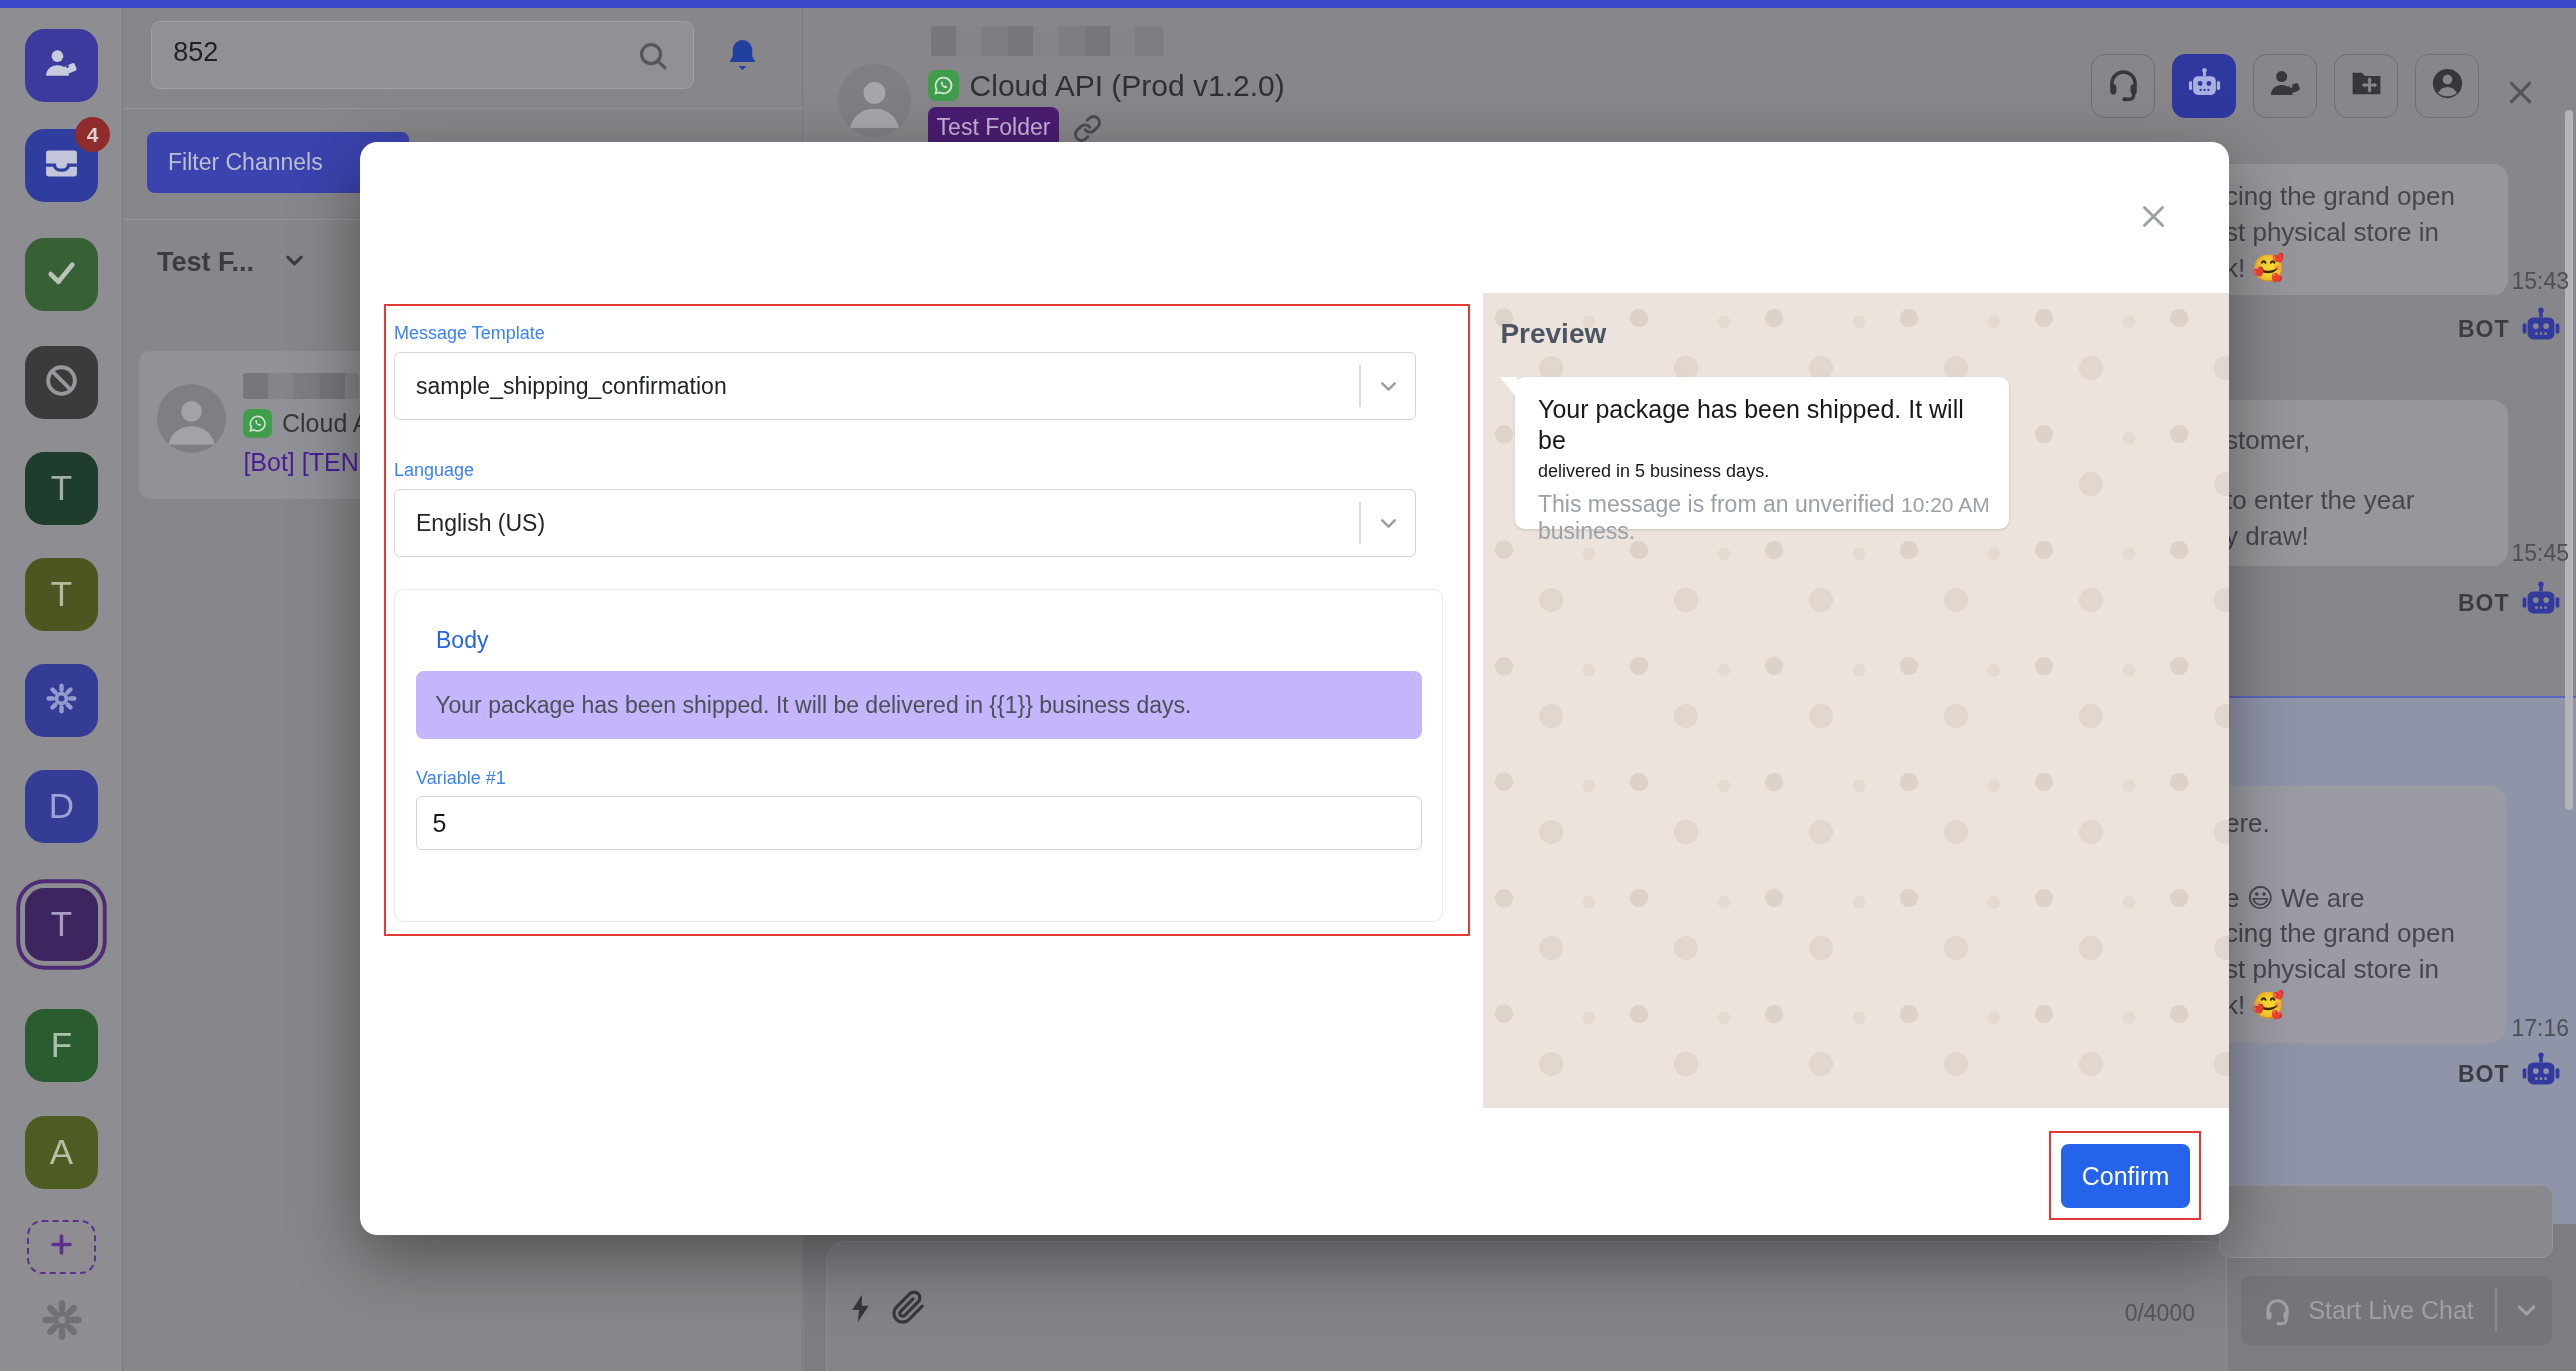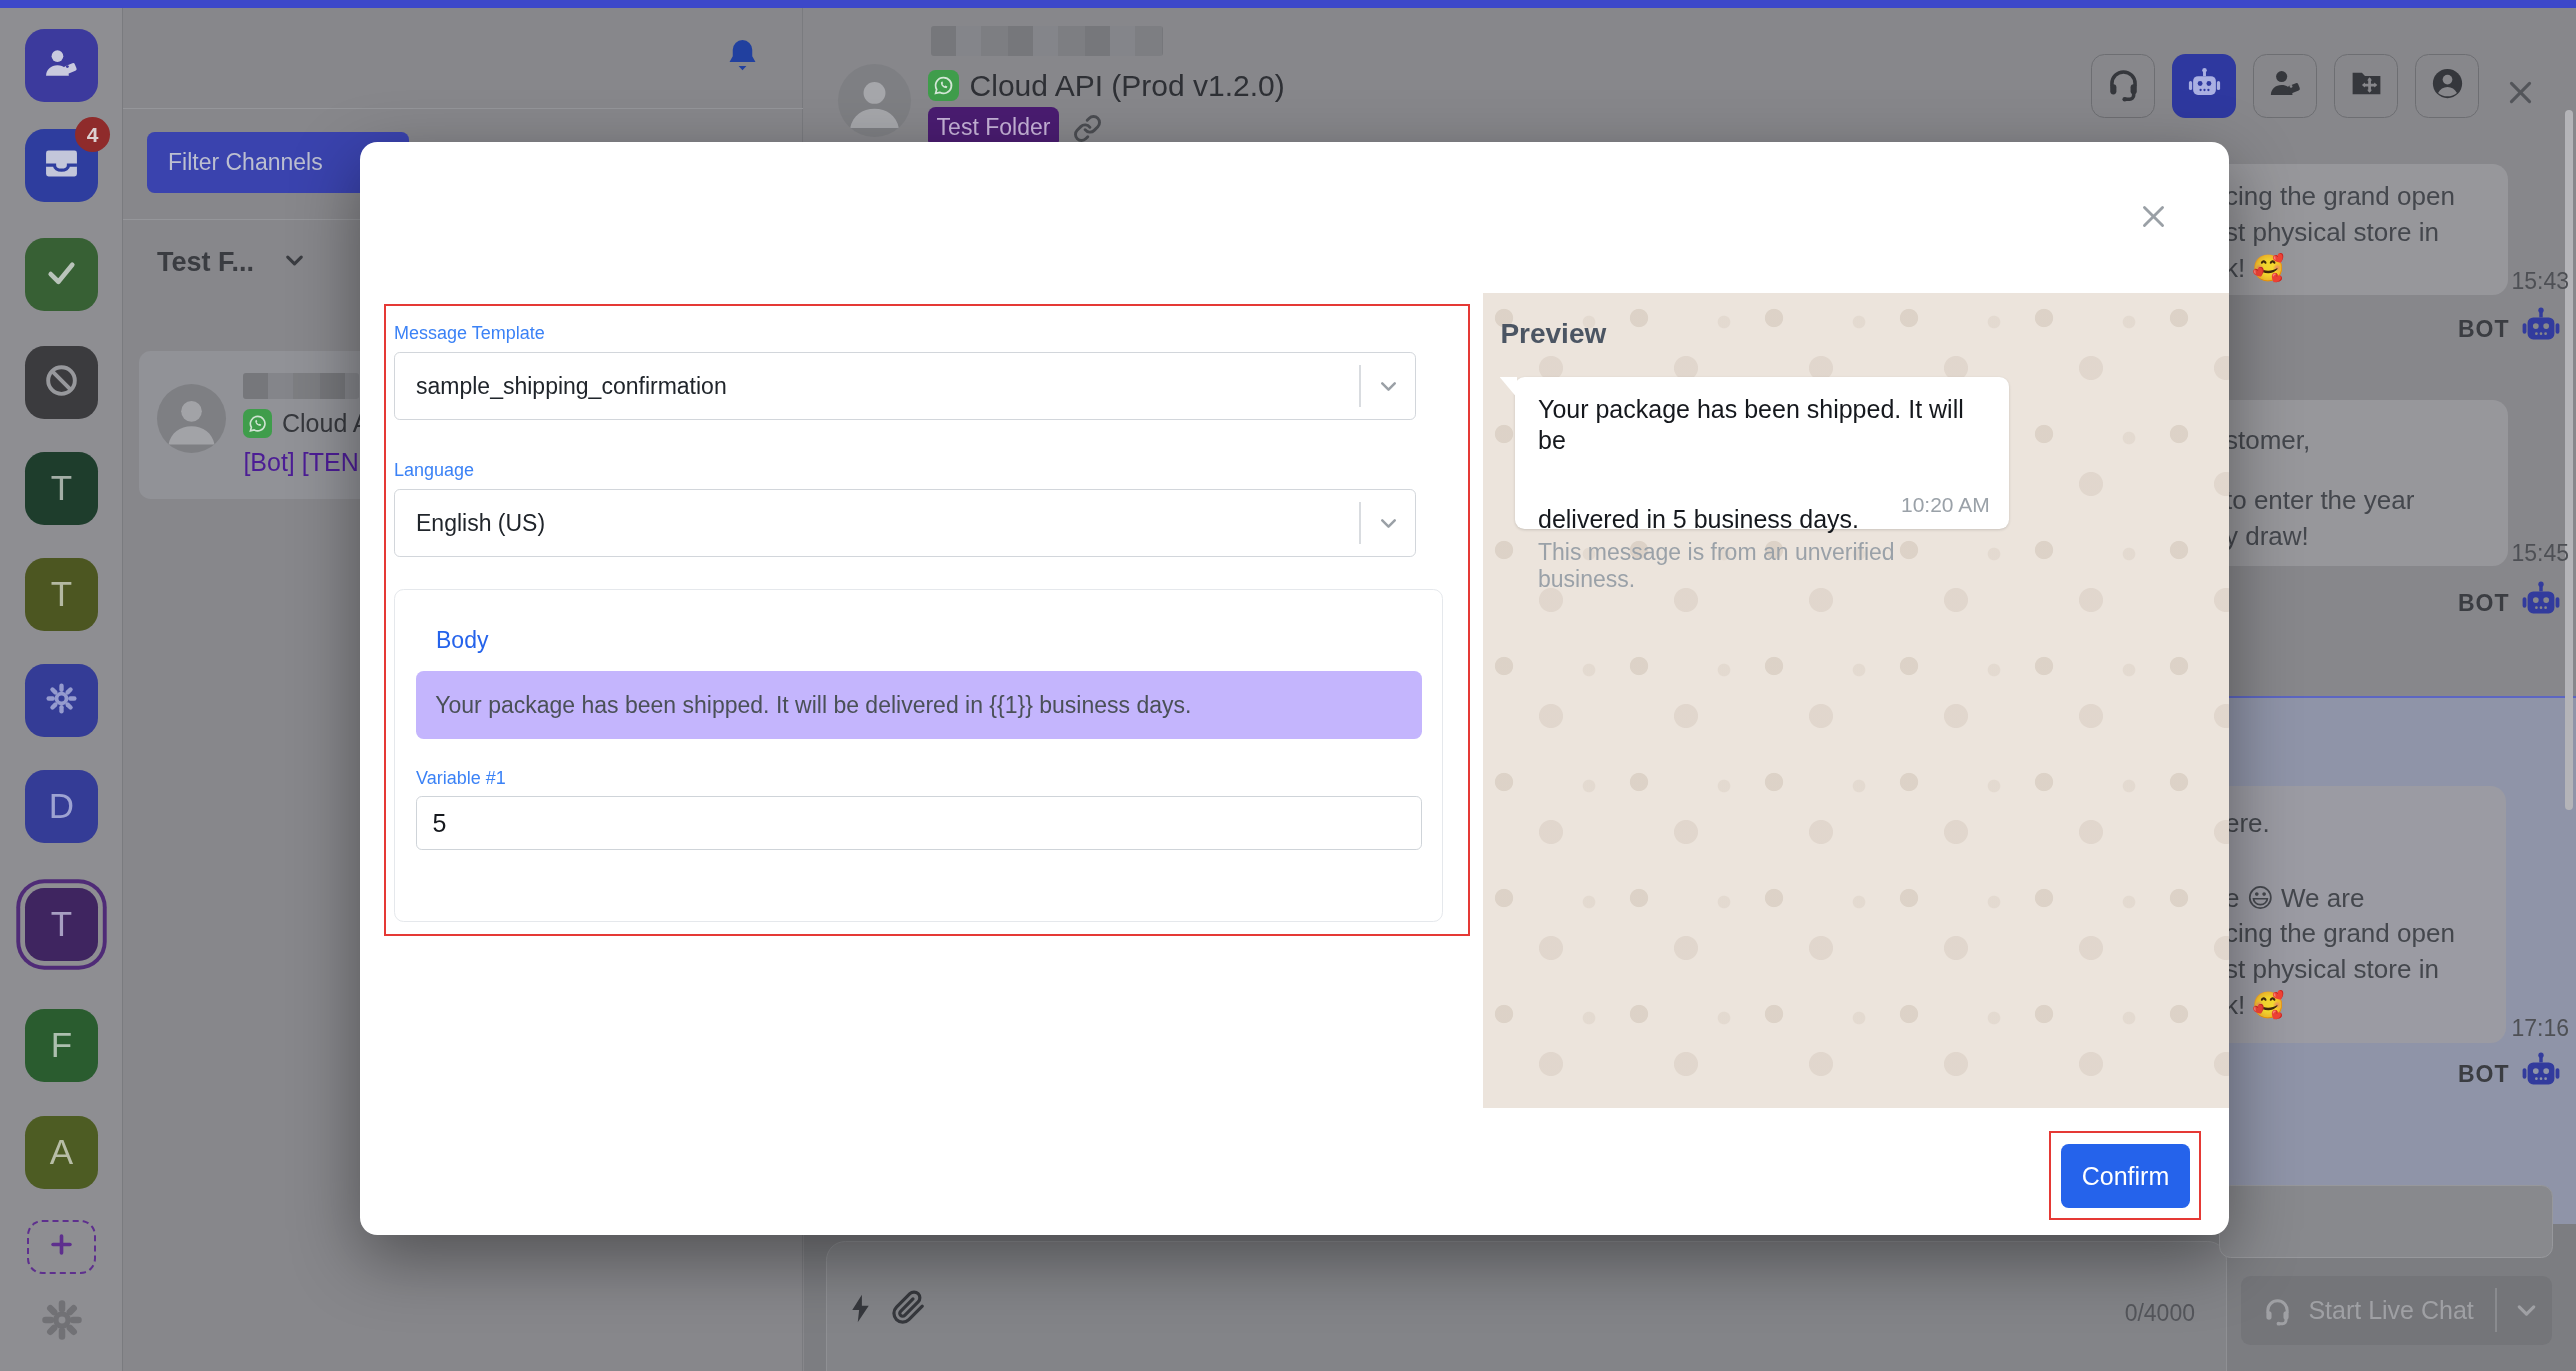--- a/index.html
+++ b/index.html
@@ -120,20 +120,29 @@
               <line x1="16.1" y1="16.1" x2="18.1" y2="18.1"></line>
               <line x1="5.9" y1="18.1" x2="7.9" y2="16.1"></line>
               <line x1="16.1" y1="7.9" x2="18.1" y2="5.9"></line>
             </g>
           </svg>
       </span>
     </div>
   </div>
 
   <div class="ab" style="left:123px;top:7.7px;width:680px;height:1364px;background:#87878b;border-right:1px solid #7a7b7f;box-sizing:border-box;">
+    <div class="ab" style="left:28px;top:13.5px;width:543px;height:68px;background:#909195;border:1.9px solid #a0a1a5;border-radius:9.6px;box-sizing:border-box;">
+      <input style="position: absolute; left: 19.3px; top: 13.5px; width: 415px; border: none; background: transparent; font-size: 27px; color: rgb(31, 33, 38); outline: none;" value="852">
+      <span class="ab" style="right:23px;top:15.4px;color:#55575c;">
+        <svg width="35" height="35" viewBox="0 0 24 24">
+            <circle cx="11" cy="11" r="6.5" fill="none" stroke="currentColor" stroke-width="2.2"></circle>
+            <line x1="16" y1="16" x2="20.5" y2="20.5" stroke="currentColor" stroke-width="2.2" stroke-linecap="round"></line>
+          </svg>
+      </span>
+    </div>
     <span class="ab" style="left:600px;top:27px;color:#21409f;">
       <svg width="39" height="41" viewBox="0 0 24 24">
           <path d="M12 2.5a6 6 0 0 0-6 6v4l-2 3.5h16l-2-3.5v-4a6 6 0 0 0-6-6z" fill="currentColor"></path>
           <path d="M9.6 18.5l2.4 2.6 2.4-2.6z" fill="currentColor"></path>
         </svg>
     </span>
     <div class="ab" style="left:0;top:100px;width:680px;height:1px;background:#95969a;"></div>
     <button class="ab" style="left:24px;top:124px;width:262px;height:61px;background:#3a43ae;border:none;border-radius:7.7px;color:#bcbfd0;font-size:23px;text-align:left;padding-left:21px;">Filter Channels</button>
     <div class="ab" style="left:0;top:211px;width:680px;height:1px;background:#95969a;"></div>
     <div class="ab" style="left:34px;top:239px;display:flex;align-items:center;gap:27px;color:#3a3c41;">
@@ -416,21 +425,21 @@
       <div class="ab flabel" style="left:21px;top:178px;">Variable #1</div>
       <input class="ab" style="left: 21px; top: 206px; width: 1006px; height: 54px; border: 1.9px solid rgb(207, 212, 217); border-radius: 5.8px; box-sizing: border-box; font-size: 25px; color: rgb(21, 24, 29); padding-left: 15.4px; outline: none; background: rgb(255, 255, 255);" value="5">
     </div>
 
     <div class="ab preview-panel" style="left:1123px;top:151px;width:746px;height:815px;">
       <div class="ab" style="left:17.4px;top:25px;font-size:28px;font-weight:bold;color:#4b5563;">Preview</div>
       <div class="ab wbubble" style="left:32px;top:84px;width:494px;height:152px;">
         <span class="tail"></span>
         <div style="padding:17.4px 19.3px 0 23px;">
           <div style="font-size:25px;color:#15181d;line-height:31px;">Your package has been shipped. It will be</div>
-          <div style="font-size:25px;color:#15181d;line-height:31px;margin-top:48px;">delivered in 5 business days.</div>
+          <div style="font-size:18px;color:#15181d;line-height:31px;">delivered in 5 business days.</div>
           <div style="font-size:23px;color:#9aa1a8;margin-top:3.9px;">This message is from an unverified business.</div>
         </div>
         <div class="ab" style="right:19.3px;bottom:11.6px;font-size:21px;color:#9aa1a8;">10:20 AM</div>
       </div>
     </div>
 
     <div class="ab redbox" style="left:1689px;top:989px;width:152px;height:89px;"></div>
     <button class="ab" style="left:1701px;top:1002px;width:129px;height:64px;background:#2563eb;border:none;border-radius:7.7px;color:#ffffff;font-size:25px;font-family:inherit;">Confirm</button>
   </div>
 

